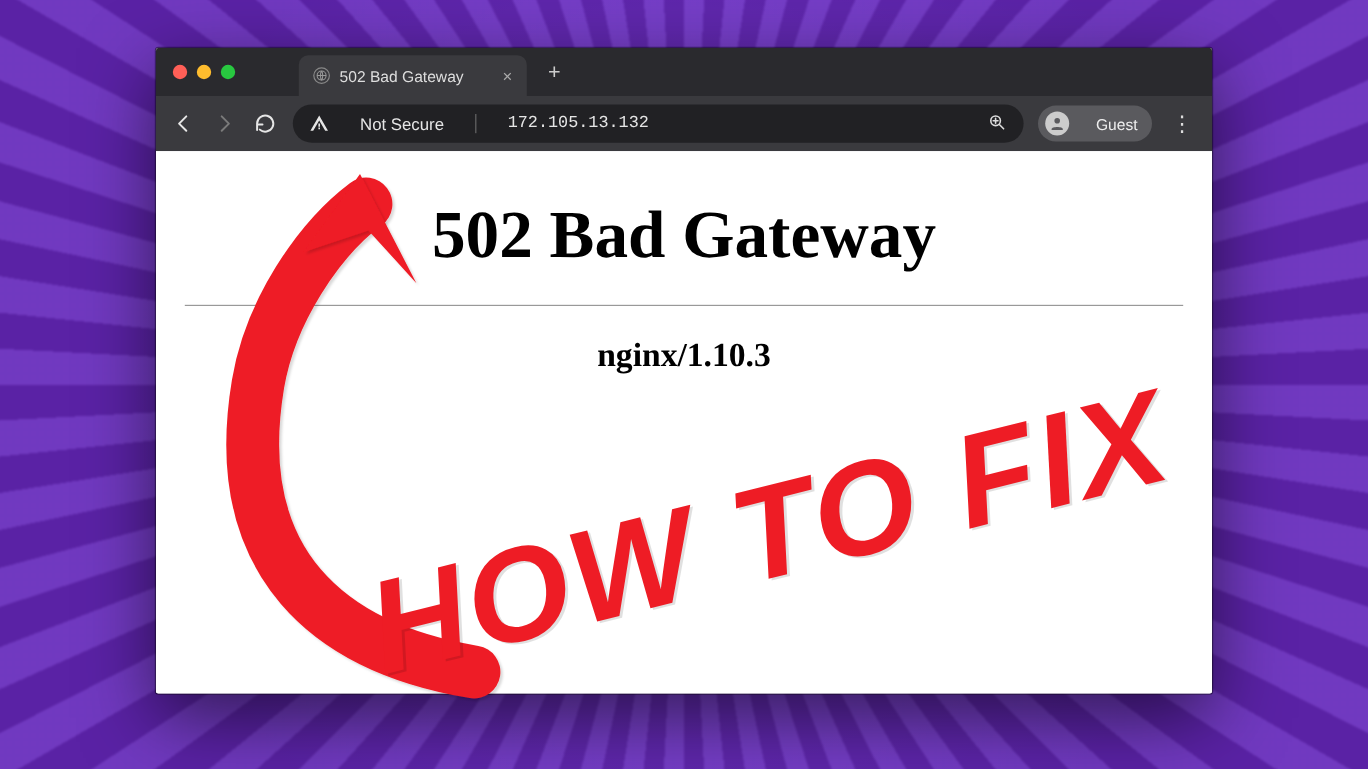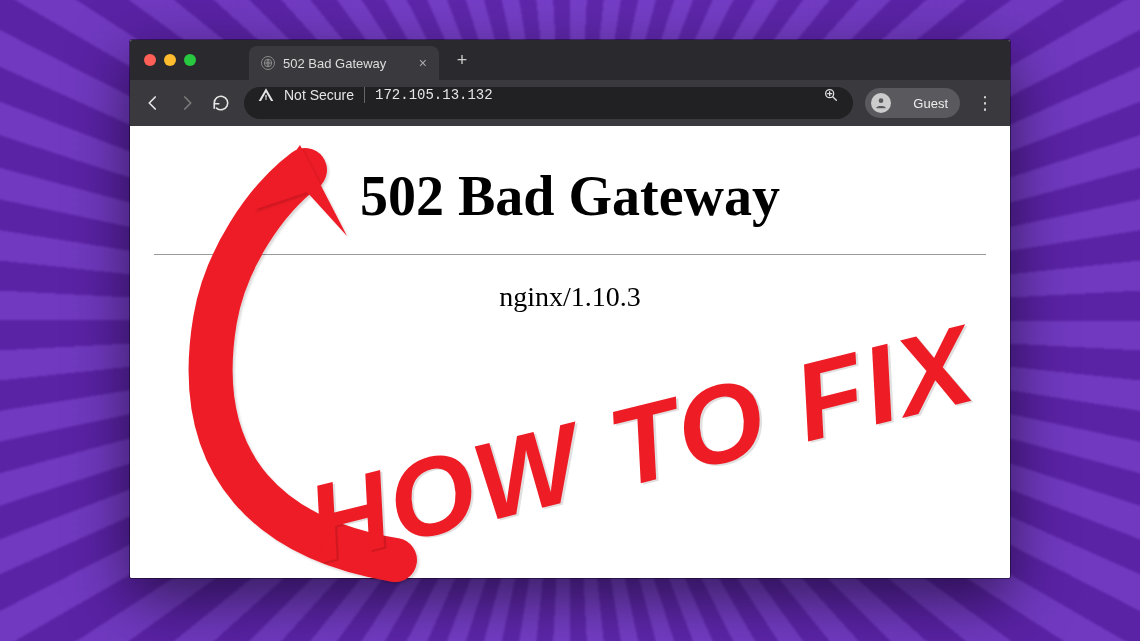--- a/index.html
+++ b/index.html
@@ -87,23 +87,23 @@
       display:flex;align-items:center;justify-content:center;
       color: #e6e6e6;
     }
     .tb-btn.dim { color: #7a7a7a; }
     .omnibox {
       flex: 1;
       height: 32px;
       background: #212124;
       border-radius: 16px;
       display: flex;
-      align-items: flex-start;
+      align-items: center;
       padding: 0 14px;
-      gap: 10px;
+      gap: 26px;
       color: #e5e5e5;
       font-size: 14px;
     }
     .omnibox .warn-icon { color: #e5e5e5; display:flex; }
     .omnibox .ns-label { color: #e5e5e5; }
     .omnibox .sep { width:1px; height:16px; background:#666; }
     .omnibox .addr { color: #e5e5e5; flex:1;font-family:Liberation Mono, monospace; }
     .omnibox .zoom-icon { color:#ddd; }
     .user-chip {
       height: 30px;
@@ -131,21 +131,21 @@
       font-weight: 600;
       margin-bottom: 26px;
     }
     .page-content hr {
       border: none;
       border-top: 1px solid #999;
       margin: 0 24px 26px;
     }
     .page-content .subtext {
       font-size: 28px;
-      font-weight: 400;
+      font-weight: 700;
     }
     
     .arrow-overlay {
       position: absolute;
       left: 135px;
       top: 140px;
       width: 420px;
       height: 460px;
       pointer-events: none;
     }

